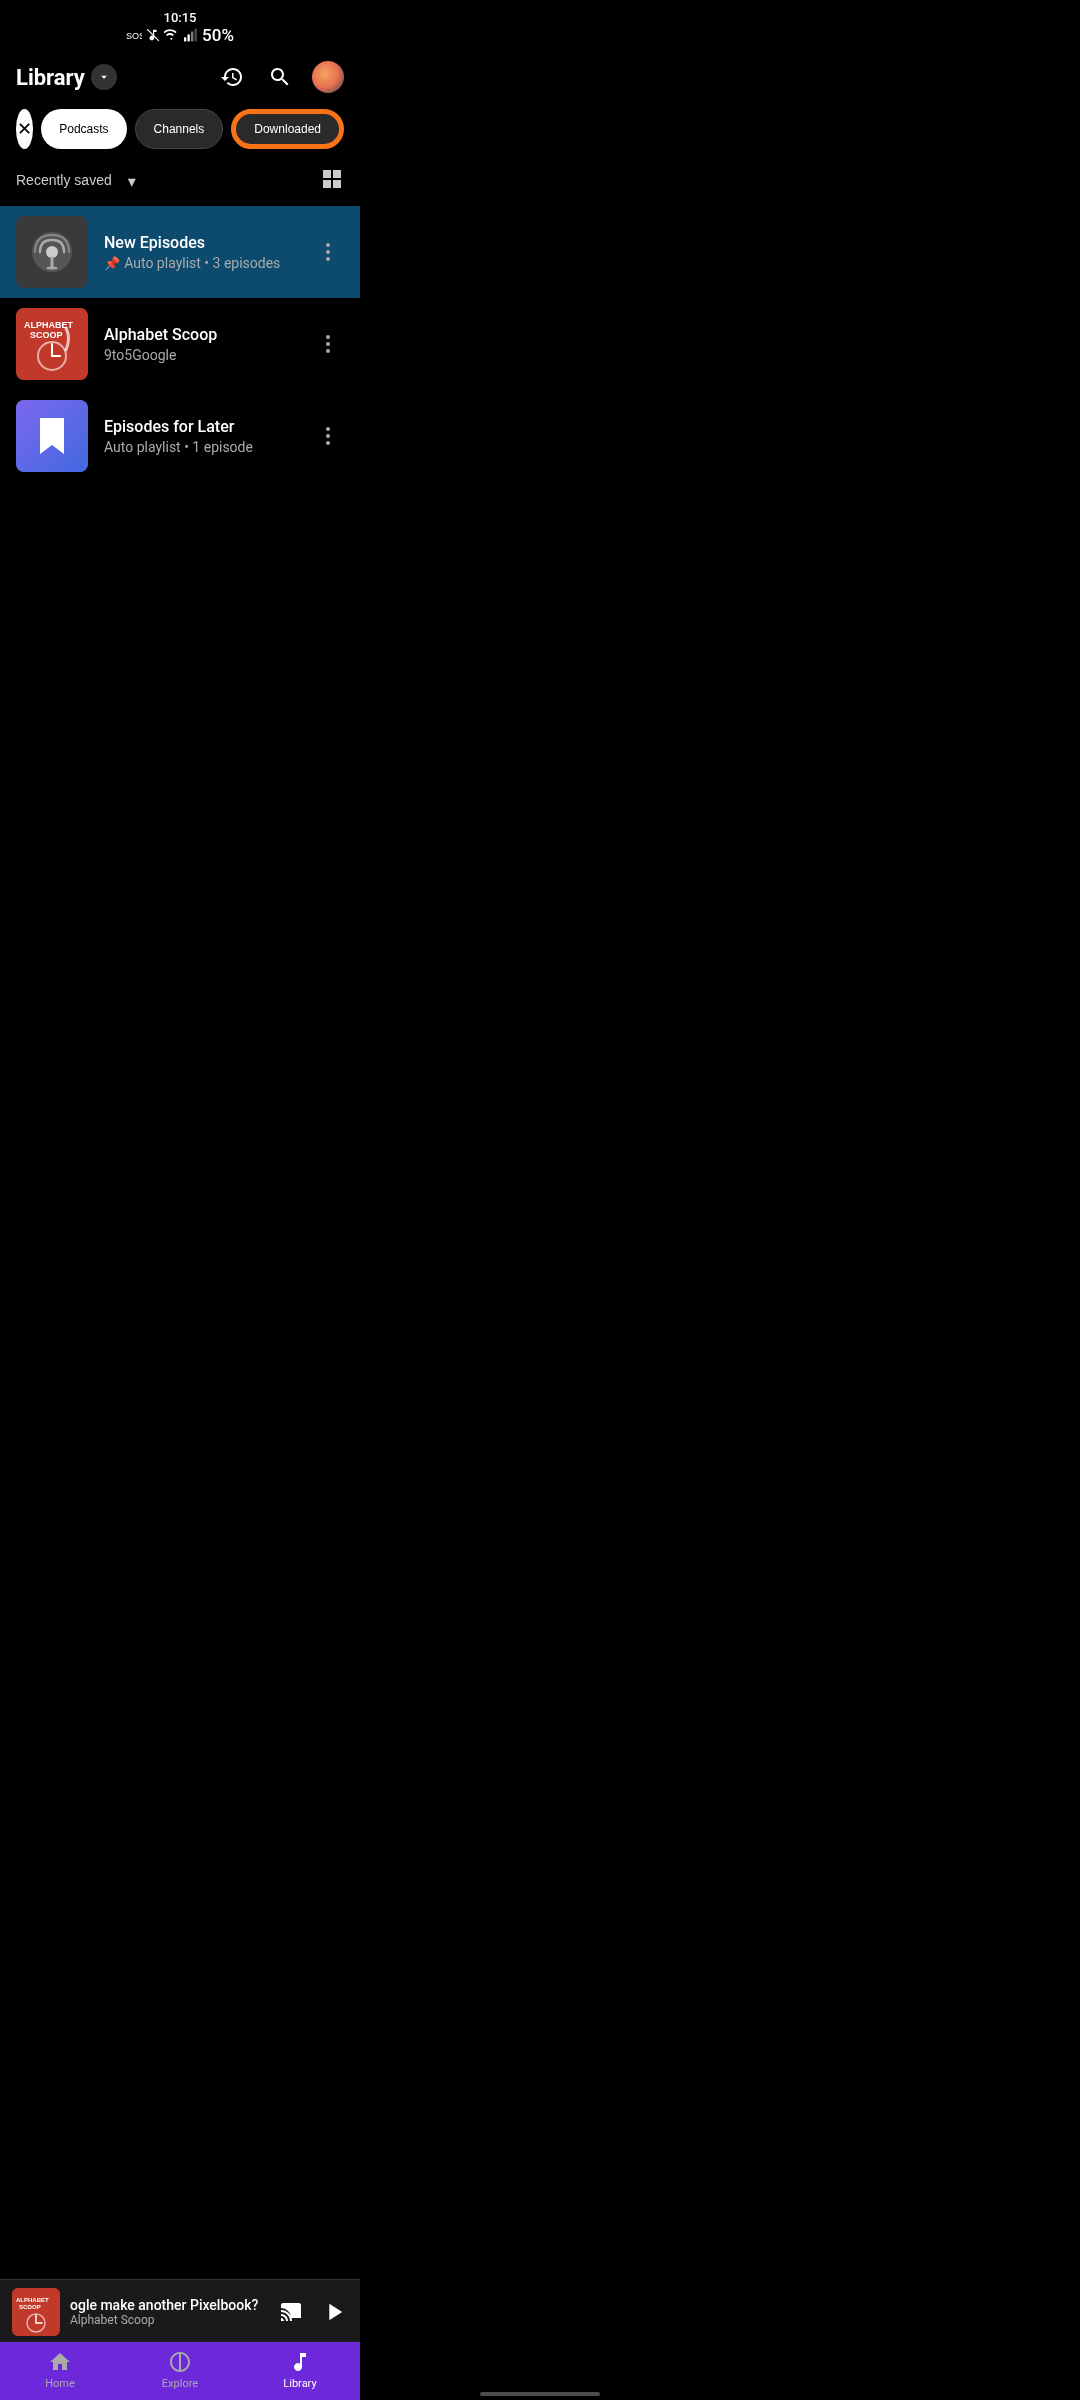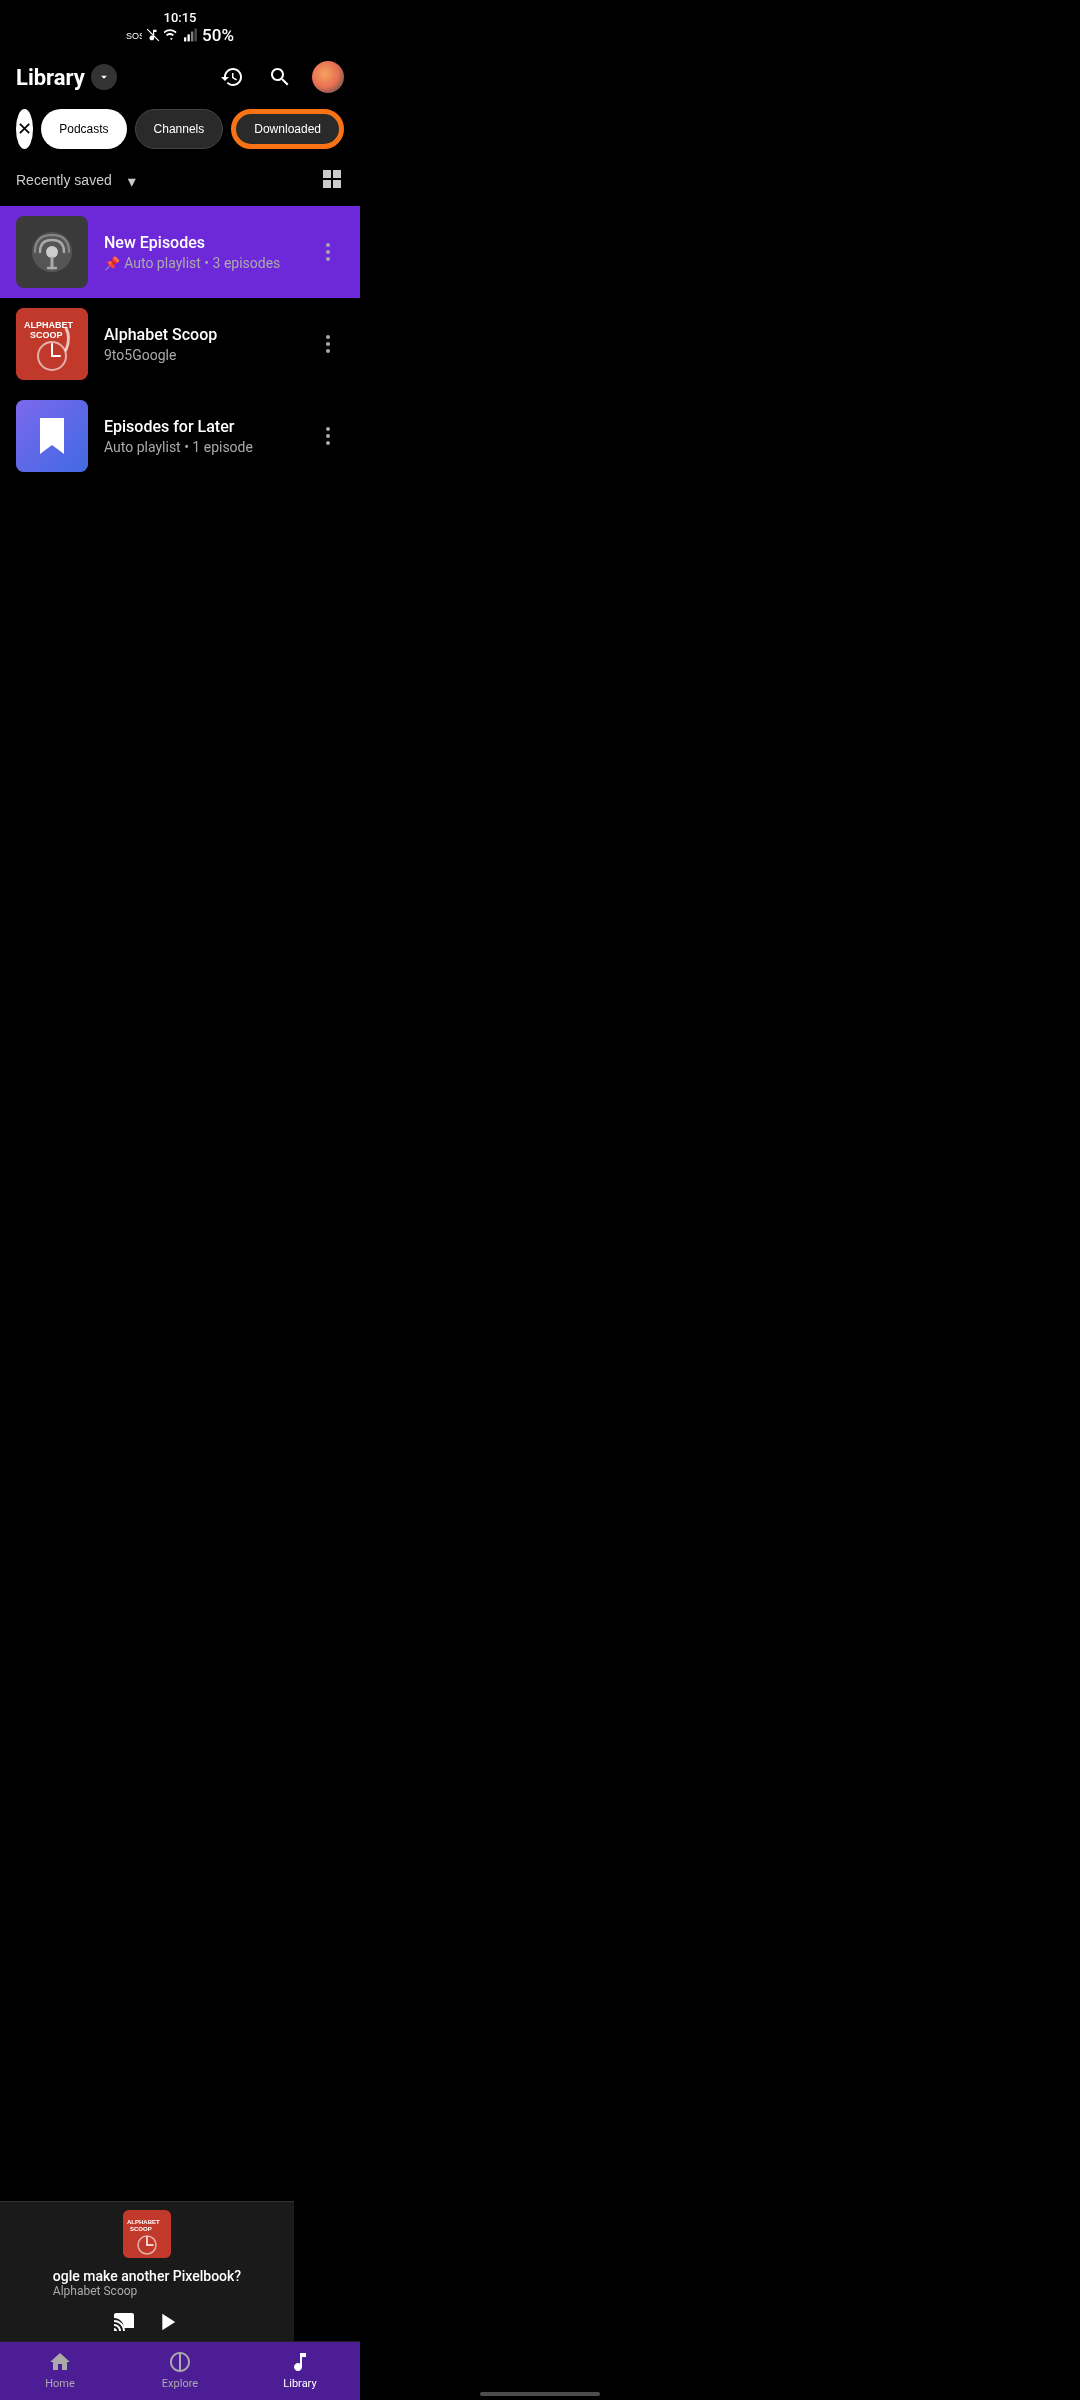--- a/index.html
+++ b/index.html
@@ -216,28 +216,27 @@
       color: #aaa;
       font-size: 18px;
       flex-shrink: 0;
     }
 
     
     .now-playing {
       position: fixed;
       bottom: 56px;
       left: 0;
-      width: 294px;
+      width: 360px;
       background: #1a1a1a;
       display: flex;
       align-items: center;
       padding: 8px 12px;
       gap: 10px;
       border-top: 1px solid #333;
-      flex-direction: column;
     }
     .now-playing-thumb {
       width: 48px;
       height: 48px;
       border-radius: 6px;
       background: #c0392b;
       flex-shrink: 0;
       display: flex;
       align-items: center;
       justify-content: center;
@@ -270,21 +269,21 @@
       display: flex;
       align-items: center;
     }
 
     
     .bottom-nav {
       position: fixed;
       bottom: 0;
       left: 0;
       width: 360px;
-      background: #4c1d95;
+      background: #6d28d9;
       display: flex;
       align-items: center;
       justify-content: space-around;
       padding: 8px 0 10px;
       border-top: 1px solid #222;
     }
     .nav-item {
       display: flex;
       flex-direction: column;
       align-items: center;
@@ -389,21 +388,21 @@
   </button>
   <div class="grid-btn">
     <svg width="24" height="24" viewBox="0 0 24 24" fill="#ccc">
       <path d="M3 3h8v8H3zm10 0h8v8h-8zM3 13h8v8H3zm10 0h8v8h-8z"></path>
     </svg>
   </div>
 </div>
 
 <div>
 
-  <div class="list-item" style="background:#6d28d9;">
+  <div class="list-item" style="background:#0c4a6e;">
     <div class="list-item-thumb thumb-new-episodes">
       <svg width="44" height="44" viewBox="0 0 44 44">
         <circle cx="22" cy="22" r="20" fill="#555"></circle>
         <circle cx="22" cy="22" r="6" fill="#ccc"></circle>
         <path d="M10 22 Q10 10 22 10 Q34 10 34 22" fill="none" stroke="#aaa" stroke-width="2.5" stroke-linecap="round"></path>
         <path d="M5 22 Q5 5 22 5 Q39 5 39 22" fill="none" stroke="#888" stroke-width="2" stroke-linecap="round"></path>
         <line x1="22" y1="28" x2="22" y2="38" stroke="#aaa" stroke-width="3" stroke-linecap="round"></line>
         <line x1="18" y1="38" x2="26" y2="38" stroke="#aaa" stroke-width="2.5" stroke-linecap="round"></line>
       </svg>
     </div>

